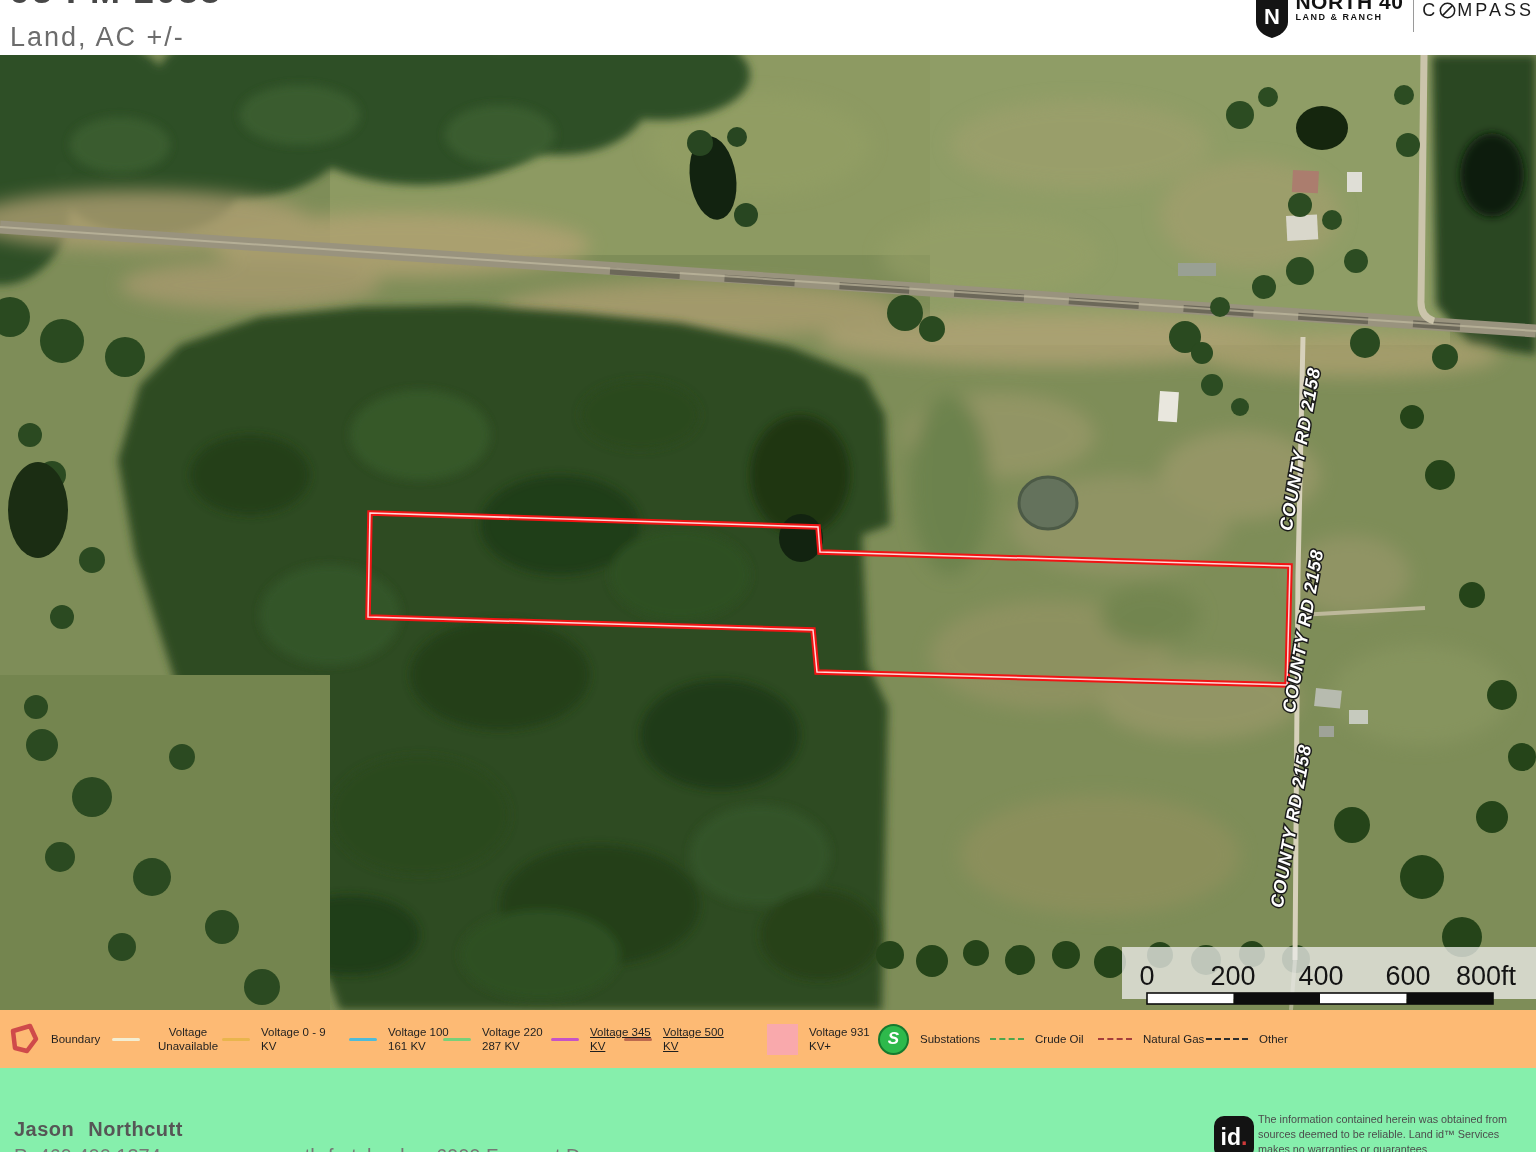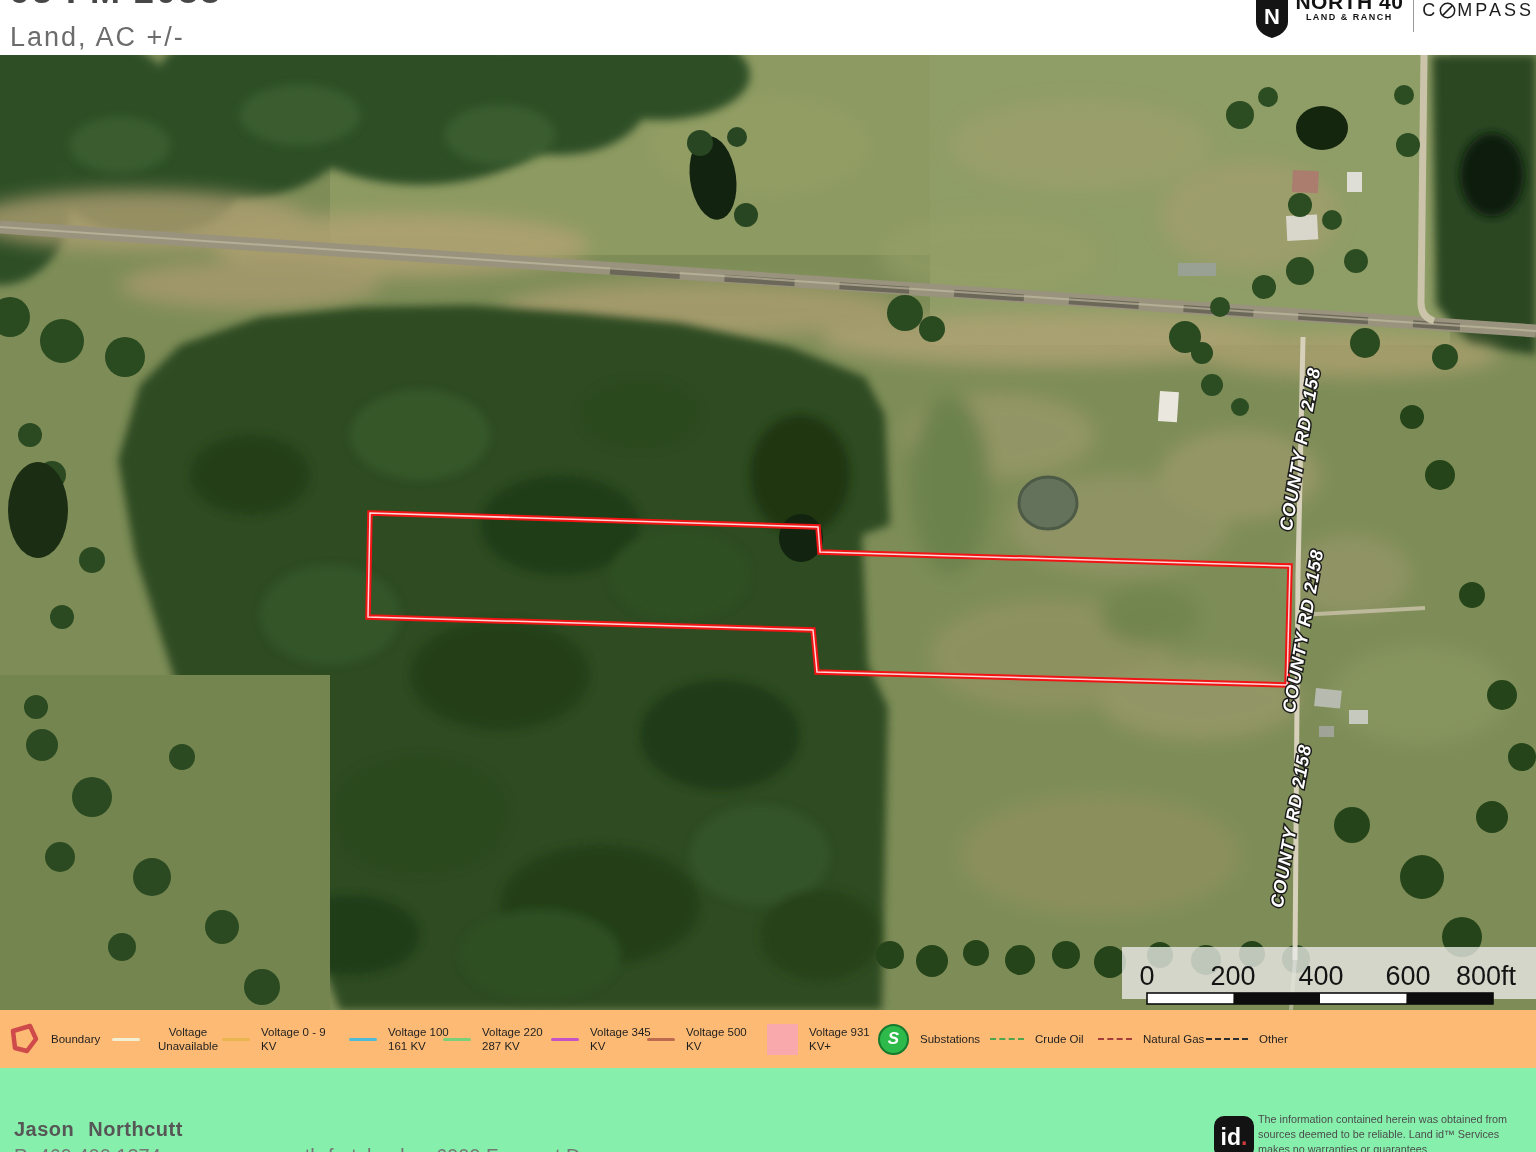--- a/index.html
+++ b/index.html
@@ -8,38 +8,38 @@
   
   .hdr{position:absolute;left:0;top:0;width:1536px;height:55px;background:#fff;overflow:hidden;}
   .hdr-title{position:absolute;left:10px;top:-30px;font-size:36px;font-weight:800;color:#474747;
              letter-spacing:2px;white-space:nowrap;}
   .hdr-sub{position:absolute;left:10px;top:22px;font-size:27px;font-weight:400;color:#6c6c6c;
            letter-spacing:2px;white-space:nowrap;}
   .brand{position:absolute;right:0;top:-6px;height:60px;display:flex;align-items:flex-start;}
   .shield{width:36px;height:42px;margin-top:2px;}
   .n40{margin-left:5px;margin-top:0;}
   .n40-top{font-size:21px;font-weight:900;color:#121212;letter-spacing:.5px;line-height:20px;margin-top:-2px;}
-  .n40-bot{font-size:9px;font-weight:800;color:#121212;letter-spacing:1.5px;text-align:center;line-height:11px;}
+  .n40-bot{font-size:9px;font-weight:800;color:#121212;letter-spacing:1.5px;text-align:left;line-height:11px;}
   .brand-div{width:1px;height:38px;background:#9a9a9a;margin:0 8px 0 10px;margin-top:0;}
   .compass{display:flex;align-items:center;margin-top:6px;font-size:18px;font-weight:500;
            letter-spacing:3px;color:#1c1c1c;padding-right:2px;}
   .compass svg{margin:0 1px;}
   
   .map{position:absolute;left:0;top:55px;width:1536px;height:955px;background:#7e8d58;}
   
   .legend{position:absolute;left:0;top:1010px;width:1536px;height:58px;background:#fdba74;}
   .leg-item{position:absolute;top:0;height:58px;display:flex;align-items:center;}
   .leg-label{font-size:11.5px;color:#1f1f1f;line-height:1.25;margin-left:11px;}
   .leg-line{width:28px;height:3px;border-radius:2px;flex:0 0 auto;}
   .leg-dash{width:34px;height:0;border-top:2.6px dashed #000;flex:0 0 auto;}
   .leg-square{width:31px;height:31px;flex:0 0 auto;}
   .leg-sub{width:27px;height:27px;border-radius:50%;border:2px solid #157a2e;color:#fff;
            font-weight:800;font-style:italic;font-size:17px;display:flex;align-items:center;
            justify-content:center;flex:0 0 auto;}
-  .w74{max-width:74px;text-align:center;} .w80{max-width:80px;} .w66{max-width:66px;}
+  .w74{max-width:74px;text-align:center;} .w80{max-width:80px;} .w66{max-width:66px;text-decoration:underline;}
   
   .footer{position:absolute;left:0;top:1068px;width:1536px;height:84px;background:#86efac;overflow:hidden;}
   .agent{position:absolute;left:14px;top:50px;font-size:20px;font-weight:800;color:#565656;
          letter-spacing:.5px;word-spacing:8px;white-space:nowrap;}
   .contact{position:absolute;top:77px;font-size:20px;color:#757575;white-space:nowrap;}
   .idlogo{position:absolute;left:1214px;top:48px;width:40px;height:42px;background:#131313;
           border-radius:10px;color:#fff;font-weight:800;font-size:23px;display:flex;
           align-items:center;justify-content:center;}
   .idlogo .dot{color:#d03a3a;}
   .disclaimer{position:absolute;left:1258px;top:44px;width:276px;font-size:10.8px;color:#4c4c4c;
@@ -327,21 +327,21 @@
     <div class="leg-item" style="left:443px">
       <div class="leg-line" style="background-color: rgb(121, 208, 121);"></div>
       <div class="leg-label w80">Voltage 220 287 KV</div>
     </div>
 
     <div class="leg-item" style="left:551px">
       <div class="leg-line" style="background-color: rgb(198, 83, 198);"></div>
       <div class="leg-label w66">Voltage 345 KV</div>
     </div>
 
-    <div class="leg-item" style="left:647px">
+    <div class="leg-item" style="left:624px">
       <div class="leg-line" style="background-color: rgb(189, 106, 78);"></div>
       <div class="leg-label w66">Voltage 500 KV</div>
     </div>
 
     <div class="leg-item" style="left:767px">
       <div class="leg-square" style="background-color: rgb(249, 169, 172);"></div>
       <div class="leg-label w80">Voltage 931 KV+</div>
     </div>
 
     <div class="leg-item" style="left:878px">

